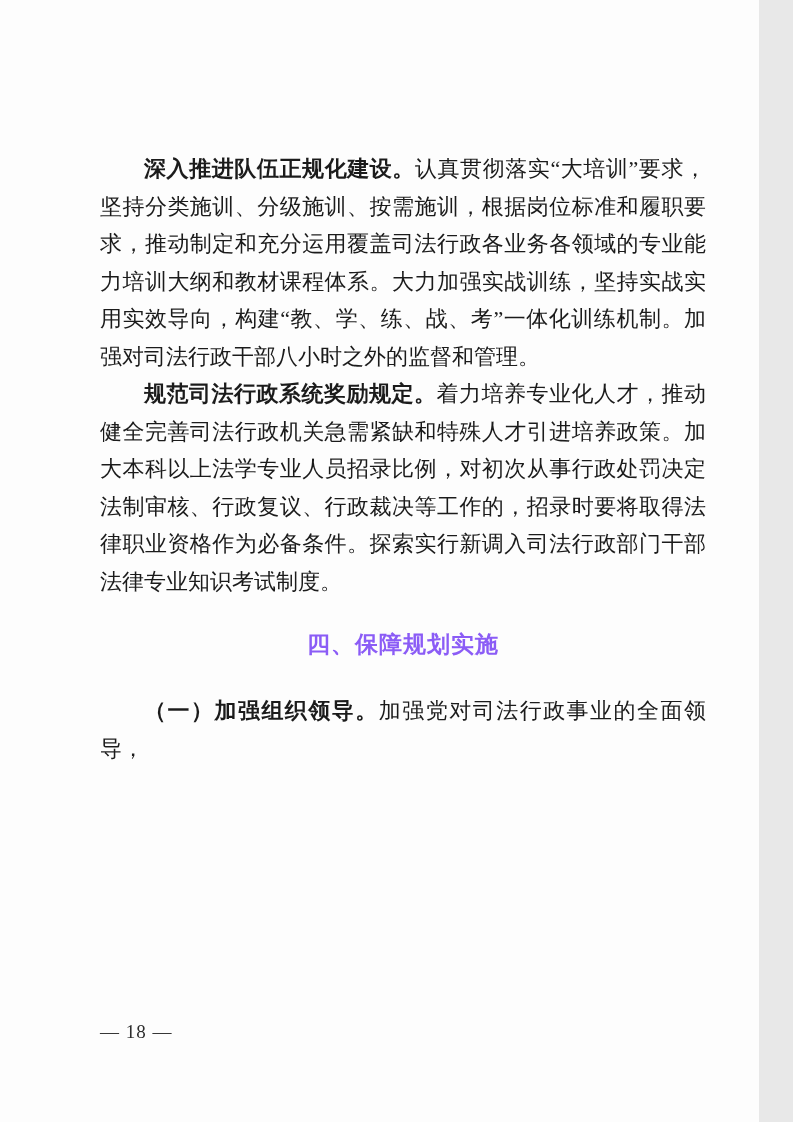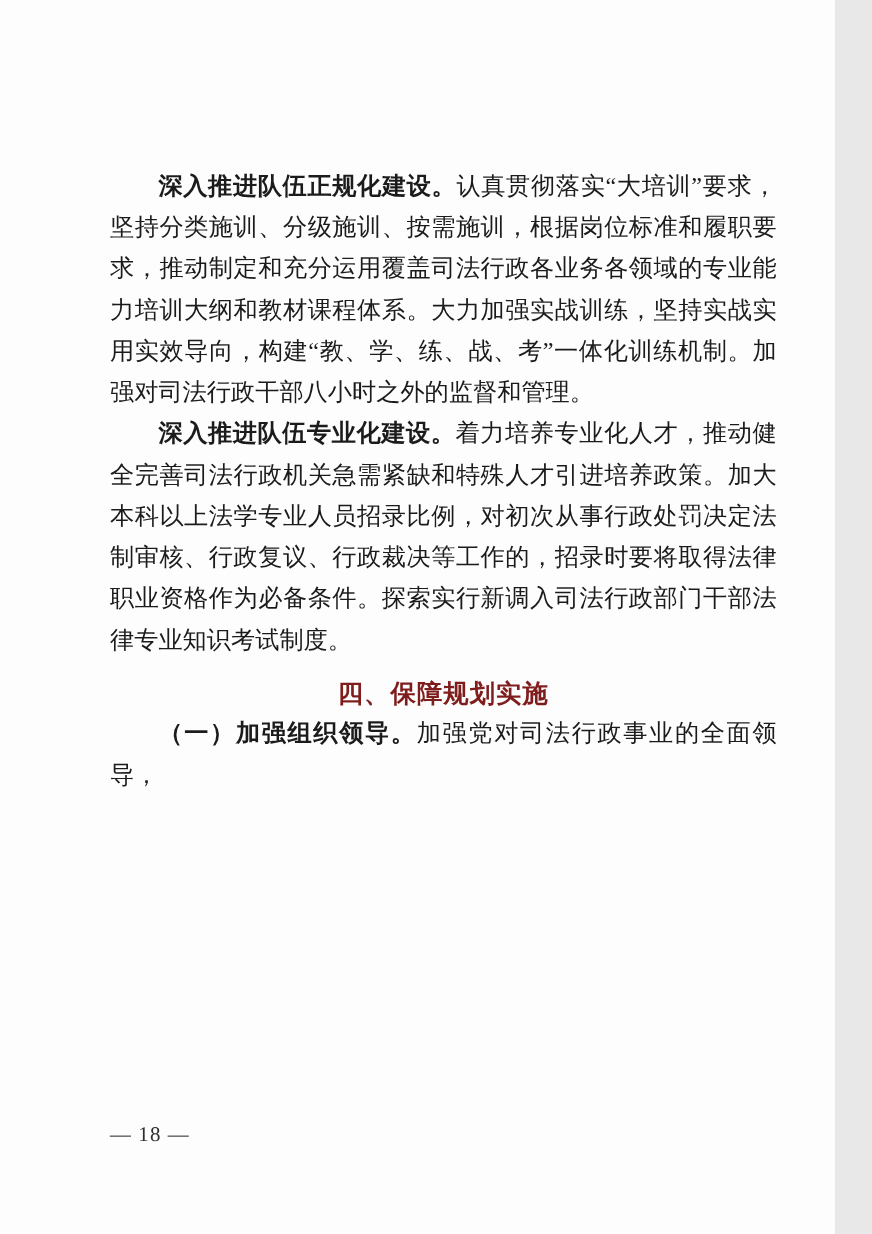--- a/index.html
+++ b/index.html
@@ -28,30 +28,31 @@
     line-height: 37.5px;
     text-align: justify;
     text-justify: inter-ideograph;
     text-indent: 2em;
     word-break: break-all;
   }
   .para .lead {
     font-weight: bold;
   }
   .section-heading {
-    margin: 12px 0 0 0;
+    margin: 26px 0 0 0;
     font-family: "Liberation Sans", "DejaVu Sans", sans-serif;
     font-weight: bold;
     font-size: 23px;
     line-height: 36px;
     text-align: center;
     letter-spacing: 1px;
-    color: #7f1d1d;
+    color: #8b5cf6;
   }
   .sub-para {
+    margin-top: 30px;
   }
   .page-footer {
     position: absolute;
     left: 100px;
     top: 1021px;
     font-size: 19px;
     line-height: 22px;
     color: #2e2e2e;
     letter-spacing: 1px;
   }
@@ -60,21 +61,21 @@
 <body>
 
 <div class="page">
   <div class="content">
 
     <p class="para">
       <span class="lead">深入推进队伍正规化建设。</span><span>认真贯彻落实“大培训”要求，坚持分类施训、分级施训、按需施训，根据岗位标准和履职要求，推动制定和充分运用覆盖司法行政各业务各领域的专业能力培训大纲和教材课程体系。大力加强实战训练，坚持实战实用实效导向，构建“教、学、练、战、考”一体化训练机制。加强对司法行政干部八小时之外的监督和管理。</span>
     </p>
 
     <p class="para">
-      <span class="lead">深入推进队伍专业化建设。</span><span>着力培养专业化人才，推动健全完善司法行政机关急需紧缺和特殊人才引进培养政策。加大本科以上法学专业人员招录比例，对初次从事行政处罚决定法制审核、行政复议、行政裁决等工作的，招录时要将取得法律职业资格作为必备条件。探索实行新调入司法行政部门干部法律专业知识考试制度。</span>
+      <span class="lead">规范司法行政系统奖励规定。</span><span>着力培养专业化人才，推动健全完善司法行政机关急需紧缺和特殊人才引进培养政策。加大本科以上法学专业人员招录比例，对初次从事行政处罚决定法制审核、行政复议、行政裁决等工作的，招录时要将取得法律职业资格作为必备条件。探索实行新调入司法行政部门干部法律专业知识考试制度。</span>
     </p>
 
 
     <h2 class="section-heading">四、保障规划实施</h2>
 
     <p class="para sub-para">
       <span class="lead">（一）加强组织领导。</span><span>加强党对司法行政事业的全面领导，</span>
     </p>
 
   </div>

